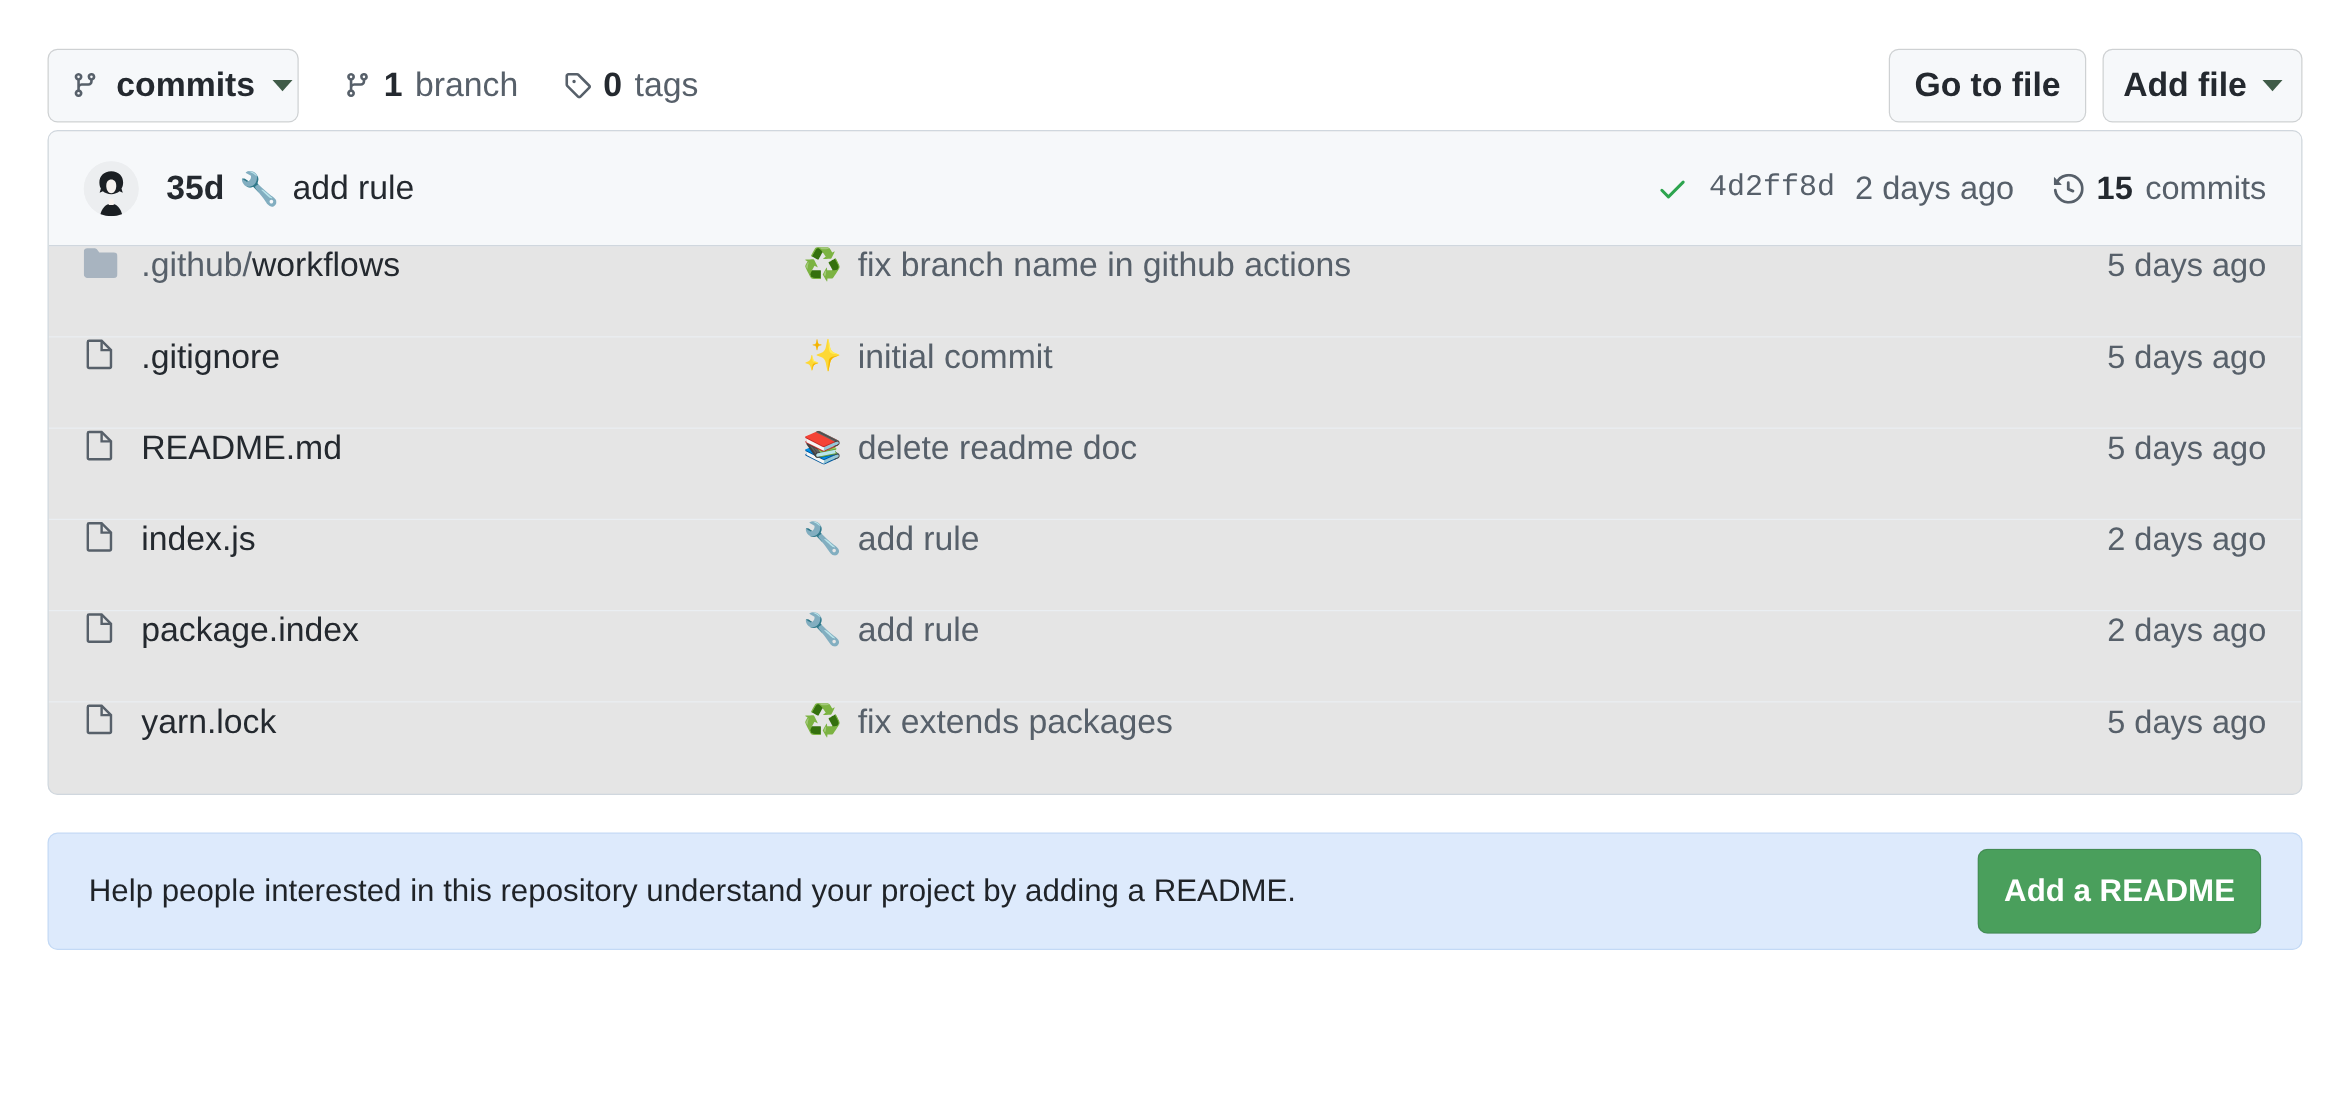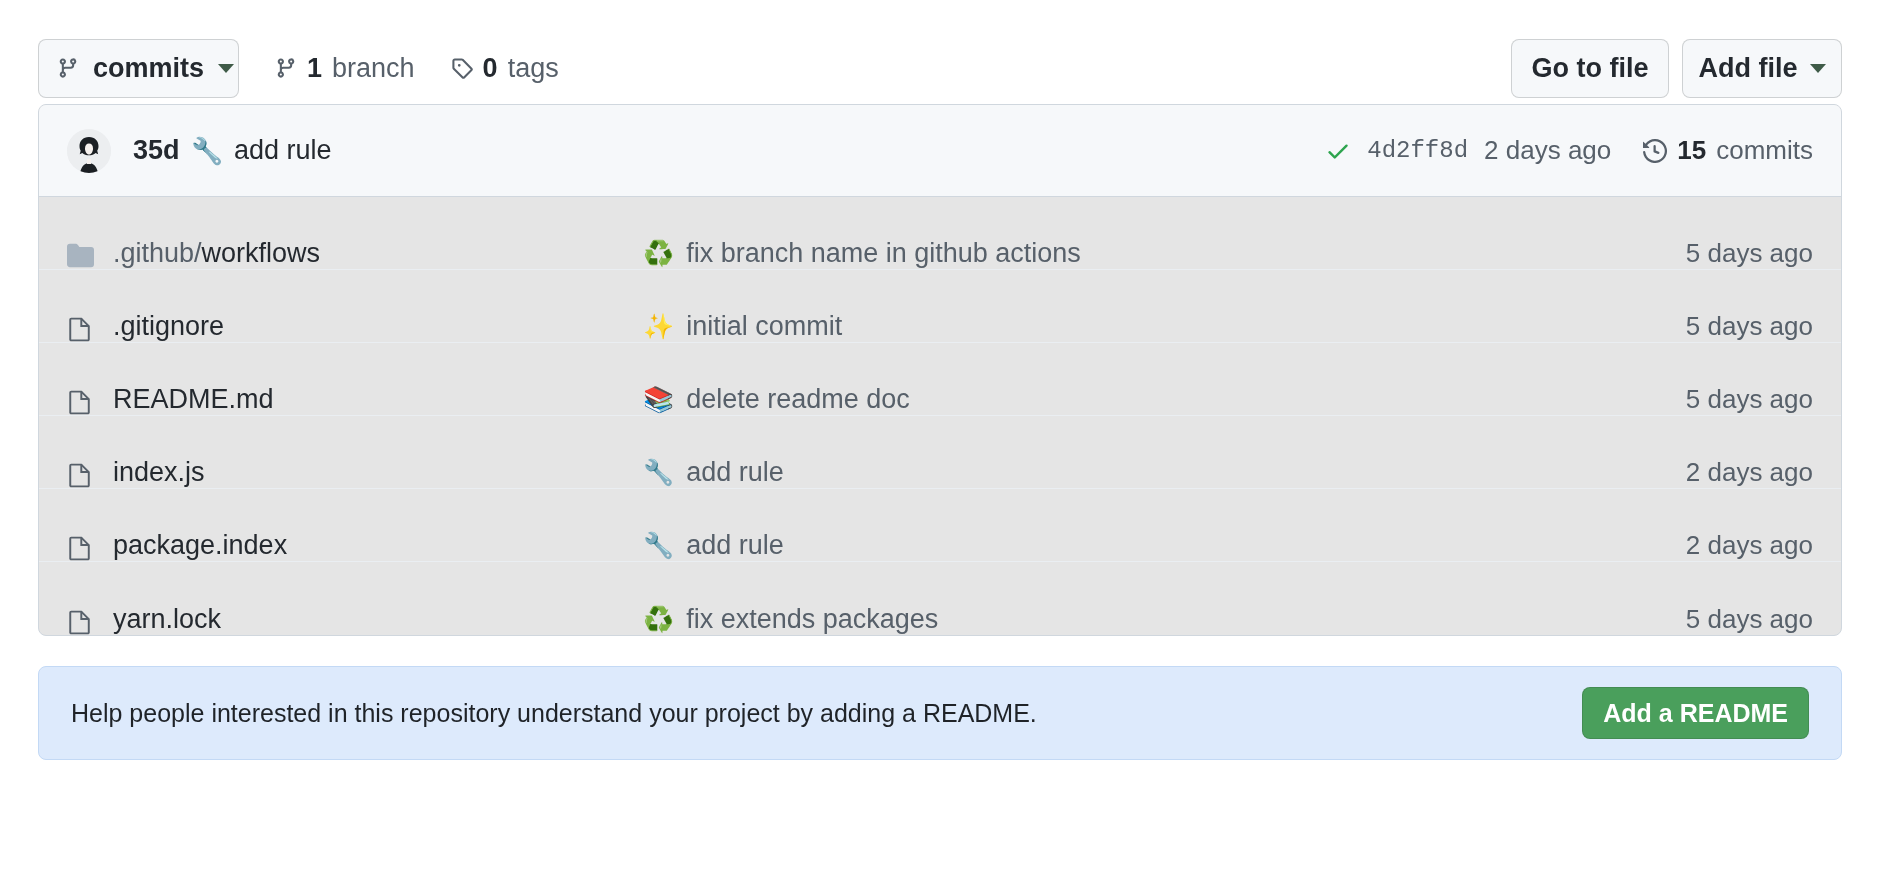--- a/index.html
+++ b/index.html
@@ -135,21 +135,21 @@
     align-items: center;
     gap: 10px;
     font-size: 26px;
     color: #57606a;
     cursor: pointer;
   }
   .commits-count b { color: #24292f; font-weight: bold; }
 
   .row {
     display: flex;
-    align-items: flex-end;
+    align-items: flex-start;
     height: 73px;
     border-bottom: 1px solid #eaeef2;
     padding: 0 28px;
   }
   .row:last-child { border-bottom: none; }
   .row-icon { width: 46px; flex: 0 0 auto; display: flex; align-items: center; }
   .row-name {
     width: 530px;
     flex: 0 0 auto;
     font-size: 27px;
@@ -186,21 +186,21 @@
     align-items: center;
     background: #ddeafc;
     border: 1px solid #c3d9f5;
     border-radius: 8px;
     height: 94px;
     padding: 0 32px;
   }
   .banner-text { font-size: 25px; color: #1f2328; }
   .banner .btn {
     margin-left: auto;
-    height: 52px;
+    height: 68px;
     font-size: 25px;
     padding: 0 20px;
   }
 </style>
 </head>
 <body>
 
 <div class="page">
 
   <div class="toolbar">

